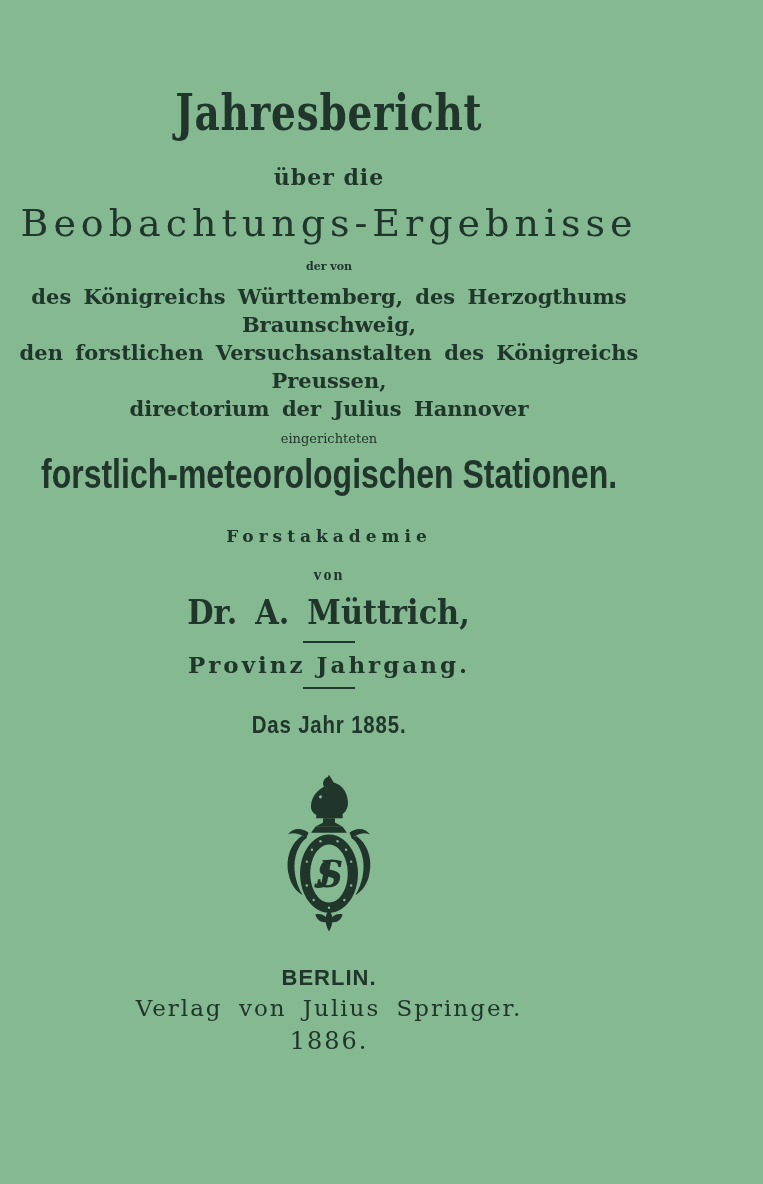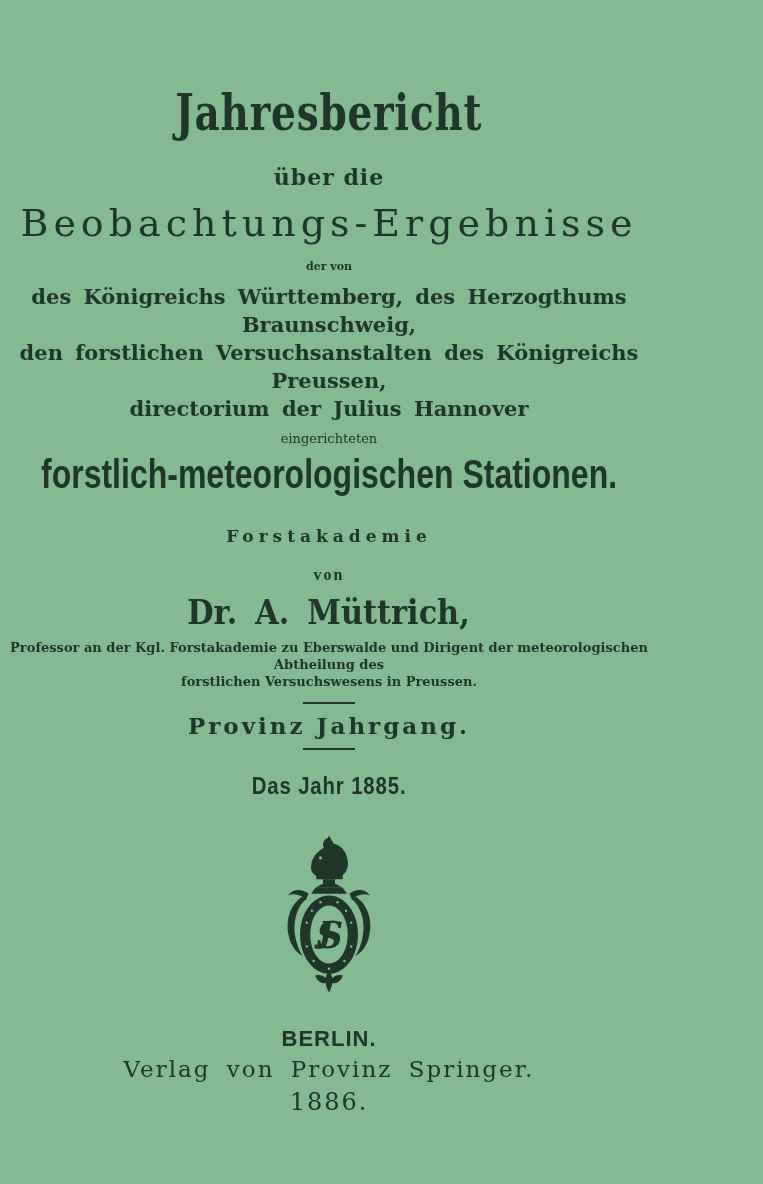--- a/index.html
+++ b/index.html
@@ -138,24 +138,20 @@
   <div class="eingerichteten">eingerichteten</div>
 
   <div class="stations">forstlich-meteorologischen Stationen.</div>
 
   <div class="herausgegeben">Forstakademie</div>
 
   <div class="von">von</div>
 
   <div class="editor">Dr. A. Müttrich,</div>
 
-  <div class="affiliation">
-    <div>Professor an der Kgl. Forstakademie zu Eberswalde und Dirigent der meteorologischen Abtheilung des</div>
-    <div>forstlichen Versuchswesens in Preussen.</div>
-  </div>
 
   <div class="rule"></div>
 
   <div class="volume">Provinz Jahrgang.</div>
 
   <div class="rule rule-bottom"></div>
 
   <div class="year-title">Das Jahr 1885.</div>
 
   <div class="emblem">
@@ -198,17 +194,17 @@
 
       <g font-family="DejaVu Serif, serif" font-style="italic" fill="#20362a" text-anchor="middle">
         <text x="61" y="134" font-size="44" font-weight="bold">S</text>
         <text x="56" y="128" font-size="34" font-weight="bold">J</text>
       </g>
     </svg>
   </div>
 
   <div class="city">BERLIN.</div>
 
-  <div class="imprint">Verlag von Provinz Springer.</div>
+  <div class="imprint">Verlag von Julius Springer.</div>
 
   <div class="pub-year">1886.</div>
 
 </div>
 
 </body></html>

